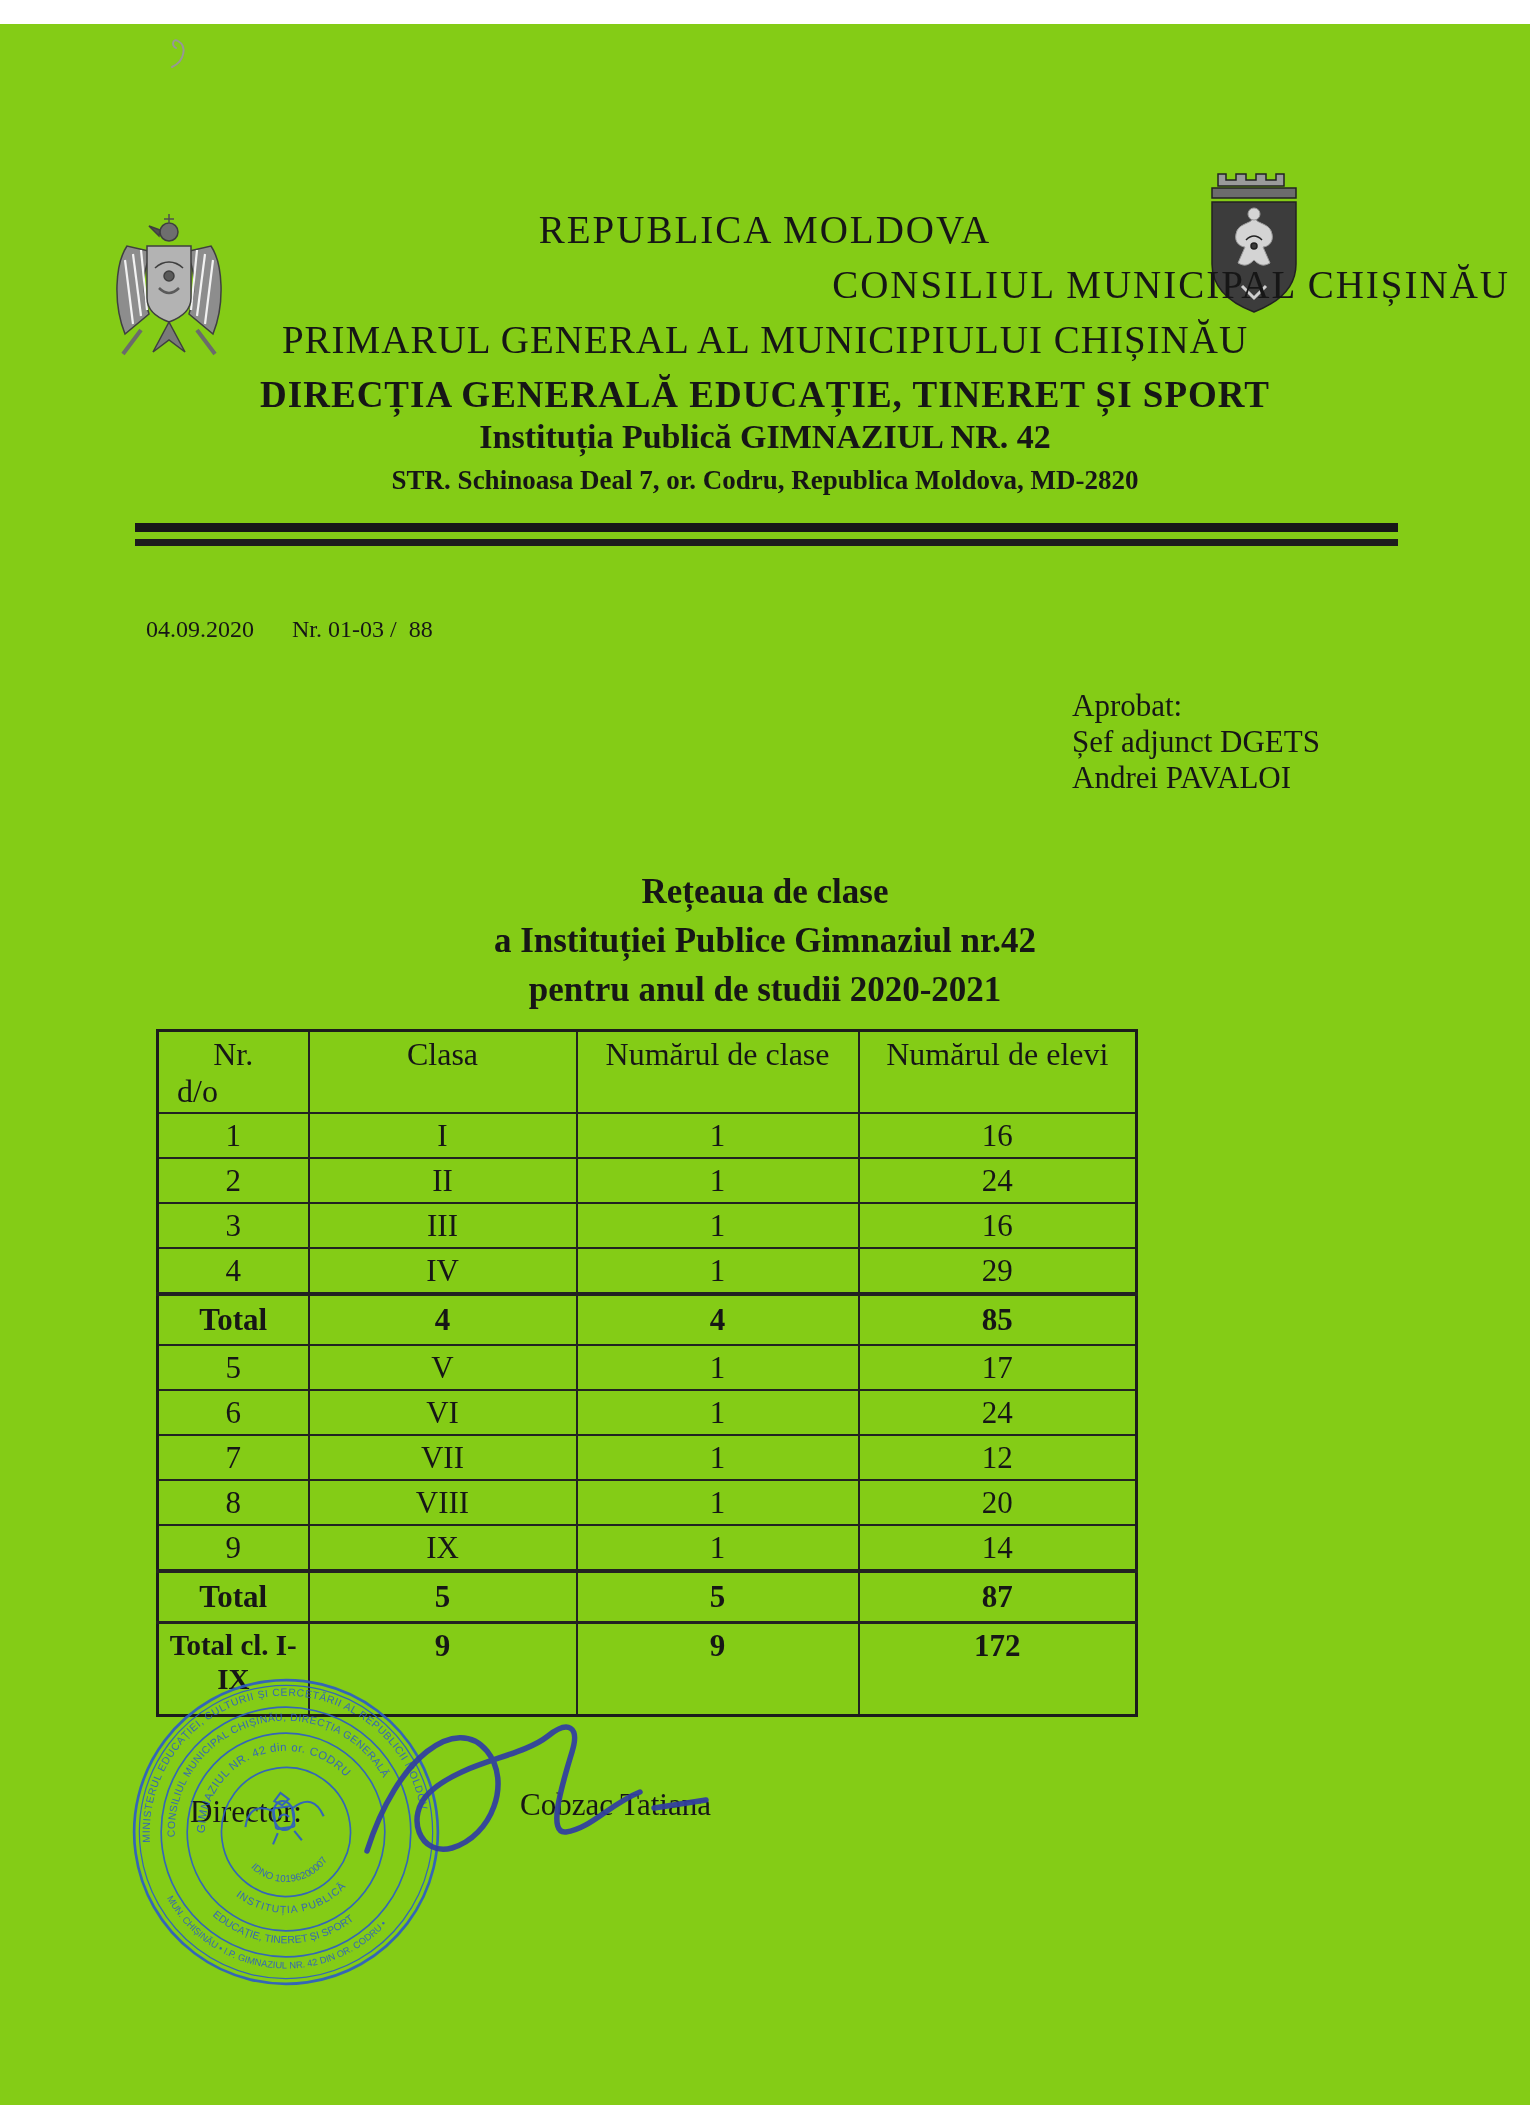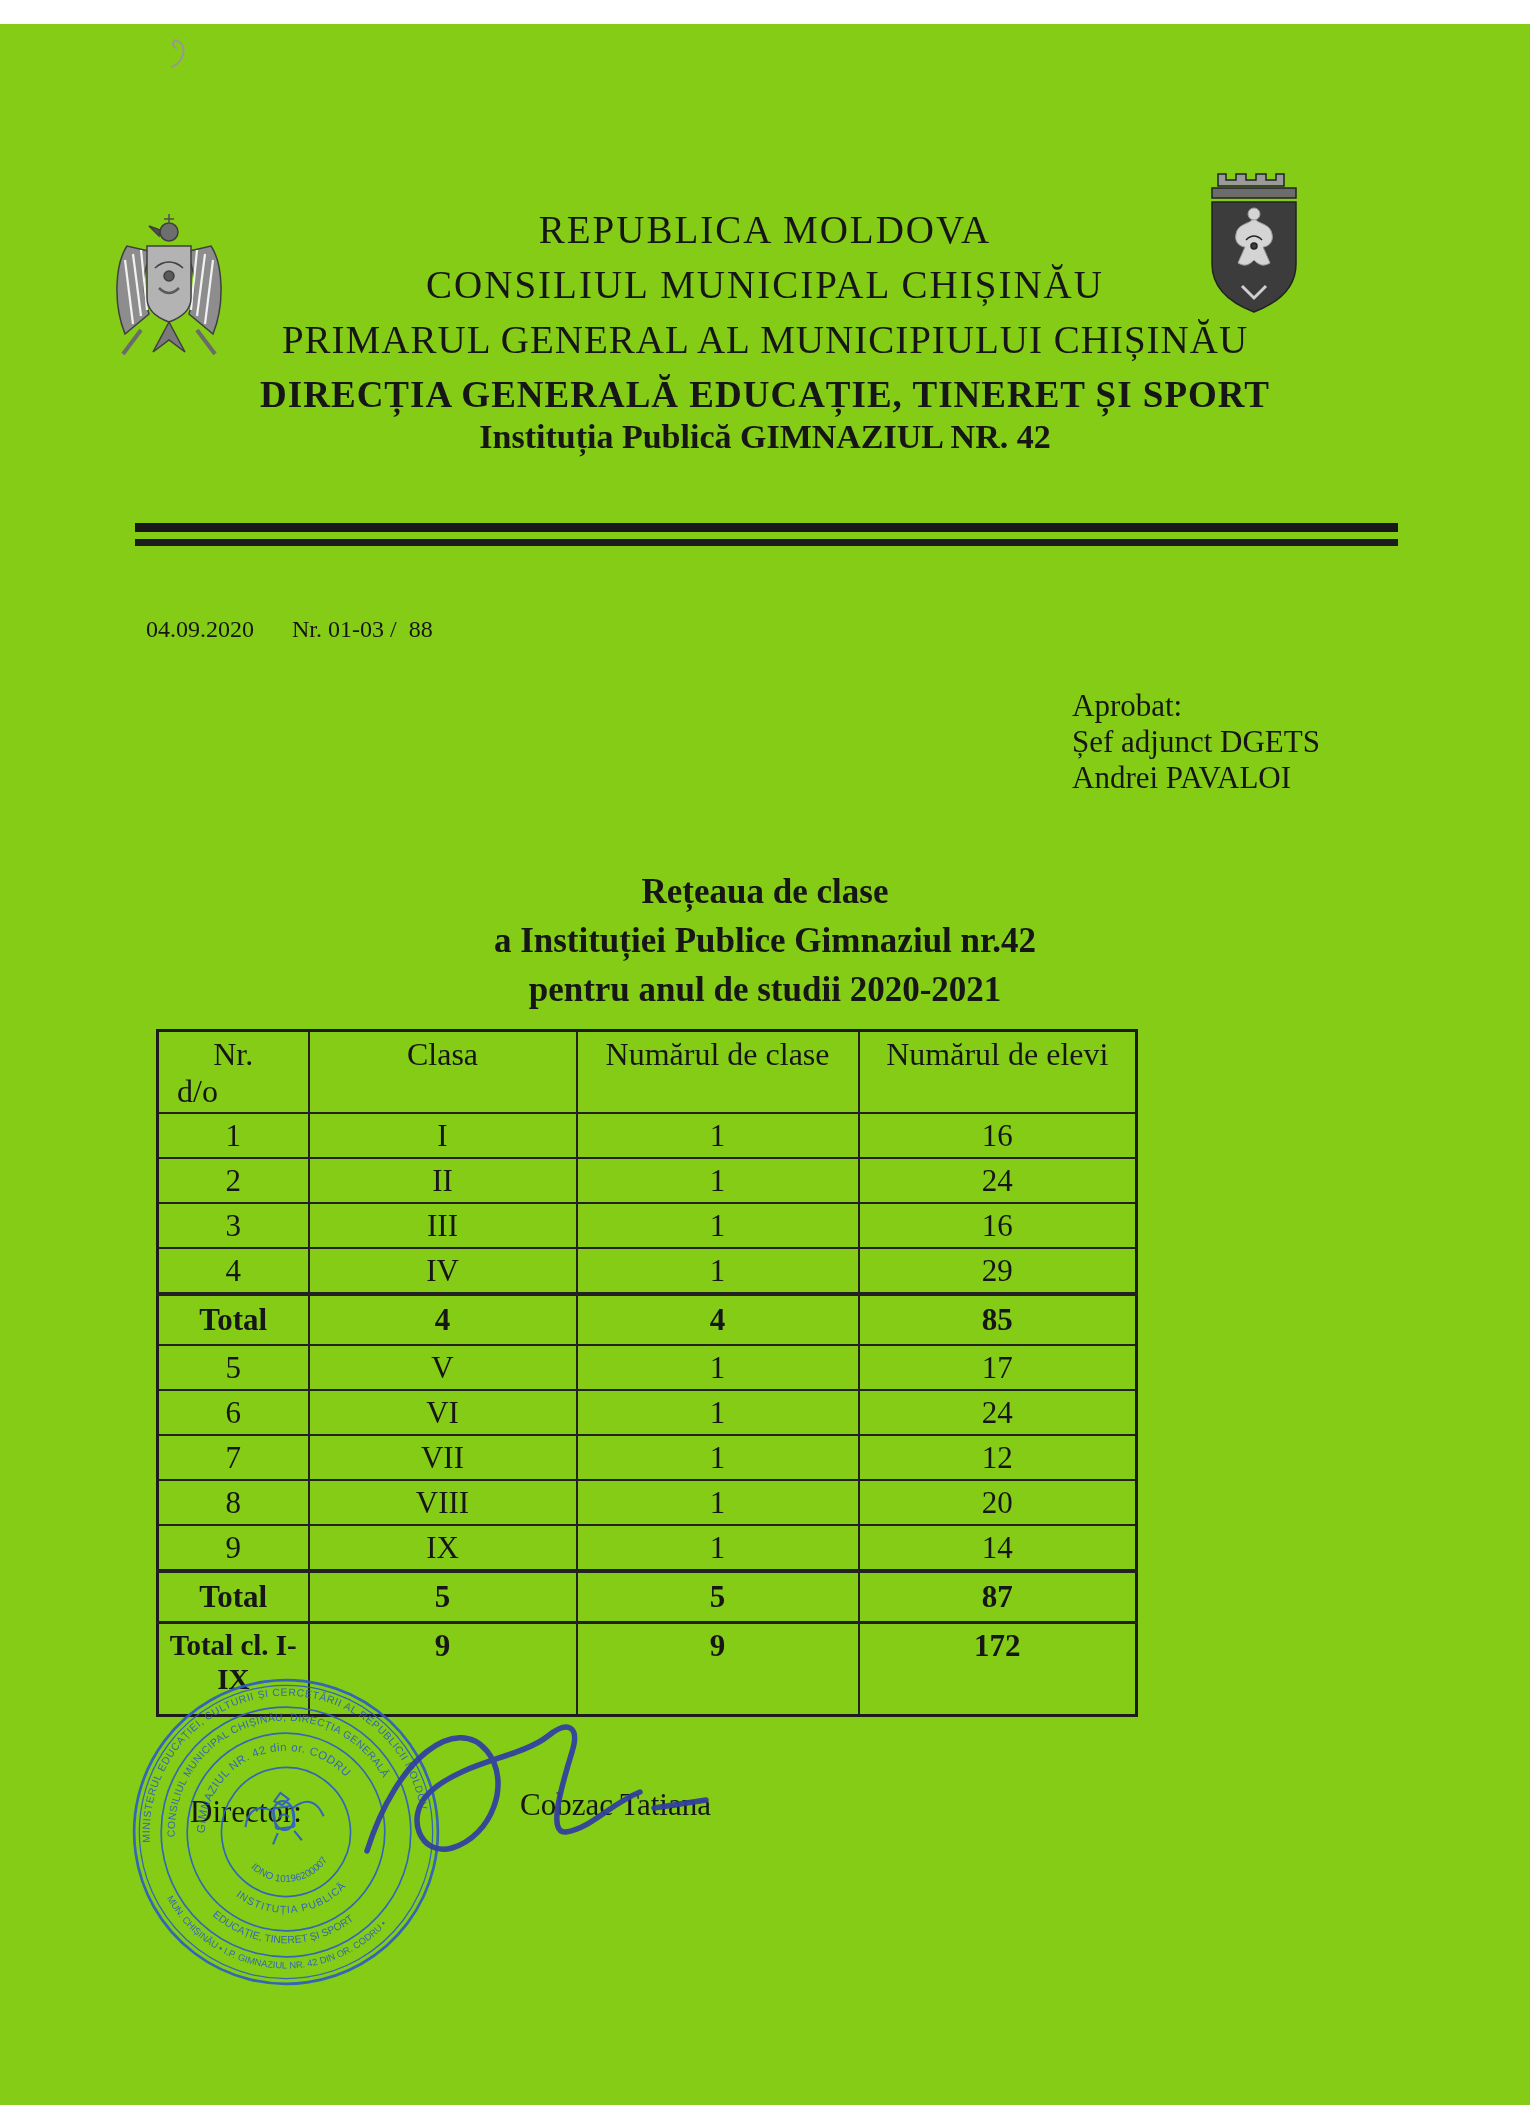--- a/index.html
+++ b/index.html
@@ -1,21 +1,21 @@
 <!DOCTYPE html>
 <html><head>
 <meta charset="utf-8">
 <style>
   html,body{margin:0;padding:0;background:#ffffff;}
   .page{position:relative;width:1530px;height:2105px;background:#84cc16;
         font-family:"Liberation Serif",serif;color:#161616;overflow:hidden;margin-top:24px;}
   
   .hdr-line{position:absolute;left:20px;width:1490px;text-align:center;white-space:nowrap;}
   .h1{top:183px;font-size:39px;letter-spacing:2px;}
-  .h2{top:238px;font-size:39px;letter-spacing:2px;}
+  .h2{top:238px;font-size:39px;letter-spacing:2px;text-align:right;}
   .h3{top:293px;font-size:39px;letter-spacing:1px;}
   .h4{top:349px;font-size:37px;font-weight:bold;letter-spacing:1px;}
   .h5{top:394px;font-size:34px;font-weight:bold;}
   .h6{top:441px;font-size:27px;font-weight:bold;}
   .h7{top:476px;font-size:27px;}
   .h7 .email{text-decoration:underline;}
   .emblem{position:absolute;}
   .emblem-left{left:103px;top:188px;}
   .emblem-right{left:1198px;top:138px;}
   
@@ -97,20 +97,21 @@
       <circle cx="56" cy="84" r="3" fill="#3c3c3c"></circle>
       <path d="M44 124 L56 136 L68 124" fill="none" stroke="#cfcfcf" stroke-width="3"></path>
     </g>
   </svg>
 
   <div class="hdr-line h1">REPUBLICA MOLDOVA</div>
   <div class="hdr-line h2">CONSILIUL MUNICIPAL CHIȘINĂU</div>
   <div class="hdr-line h3">PRIMARUL GENERAL AL MUNICIPIULUI CHIȘINĂU</div>
   <div class="hdr-line h4">DIRECȚIA GENERALĂ EDUCAȚIE, TINERET ȘI SPORT</div>
   <div class="hdr-line h5">Instituția Publică GIMNAZIUL NR. 42</div>
+  <div class="hdr-line h6">STR. Schinoasa Deal 7, or. Codru, Republica Moldova, MD-2820</div>
 
   <div class="rule">
     <div class="b1"></div>
       <div class="gap"></div>
       <div class="b3"></div>
   </div>
 
   <div class="refline"><span>04.09.2020</span><span class="num">Nr. 01-03 /  88</span></div>
 
   <div class="approval">

